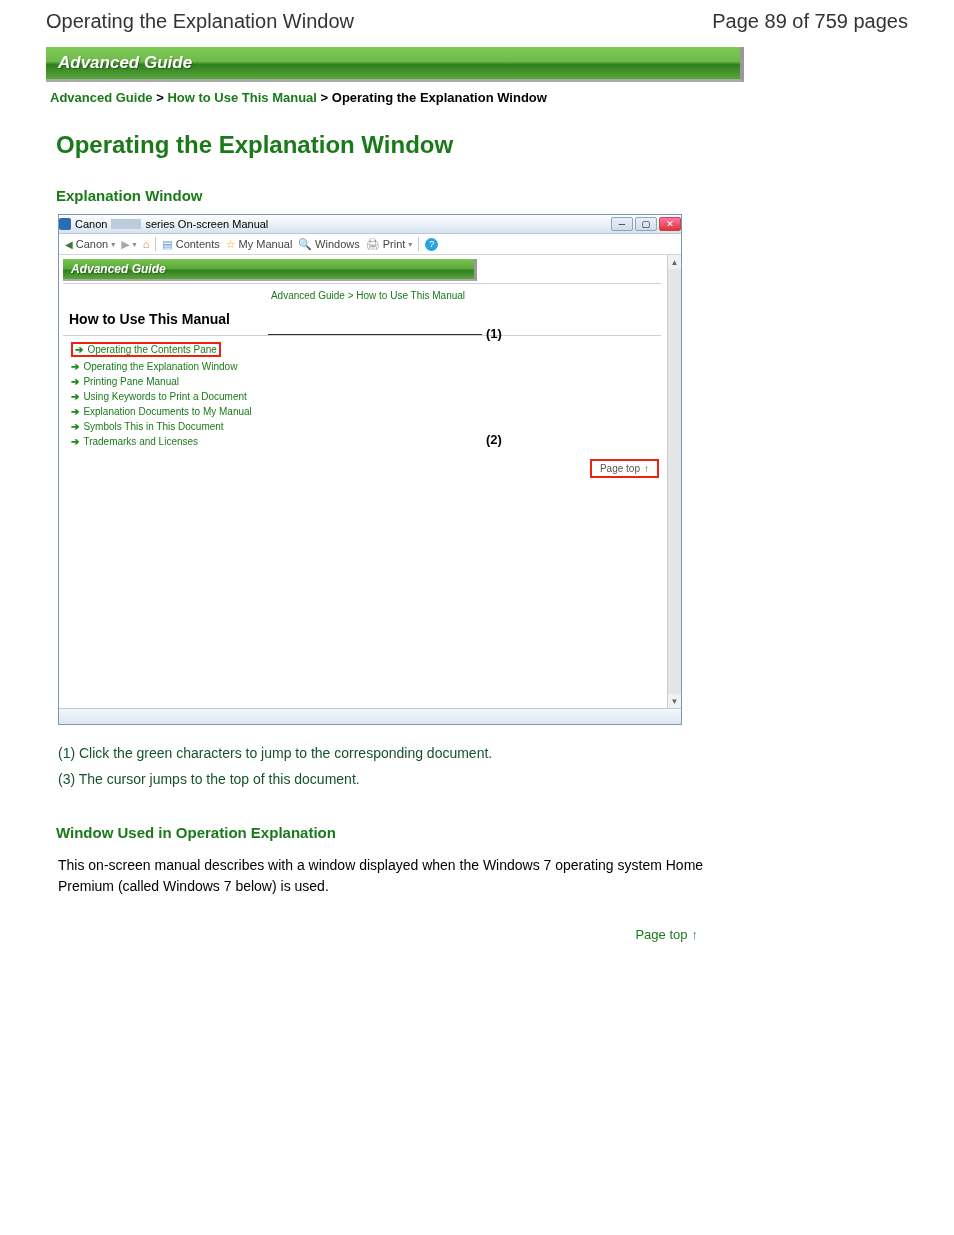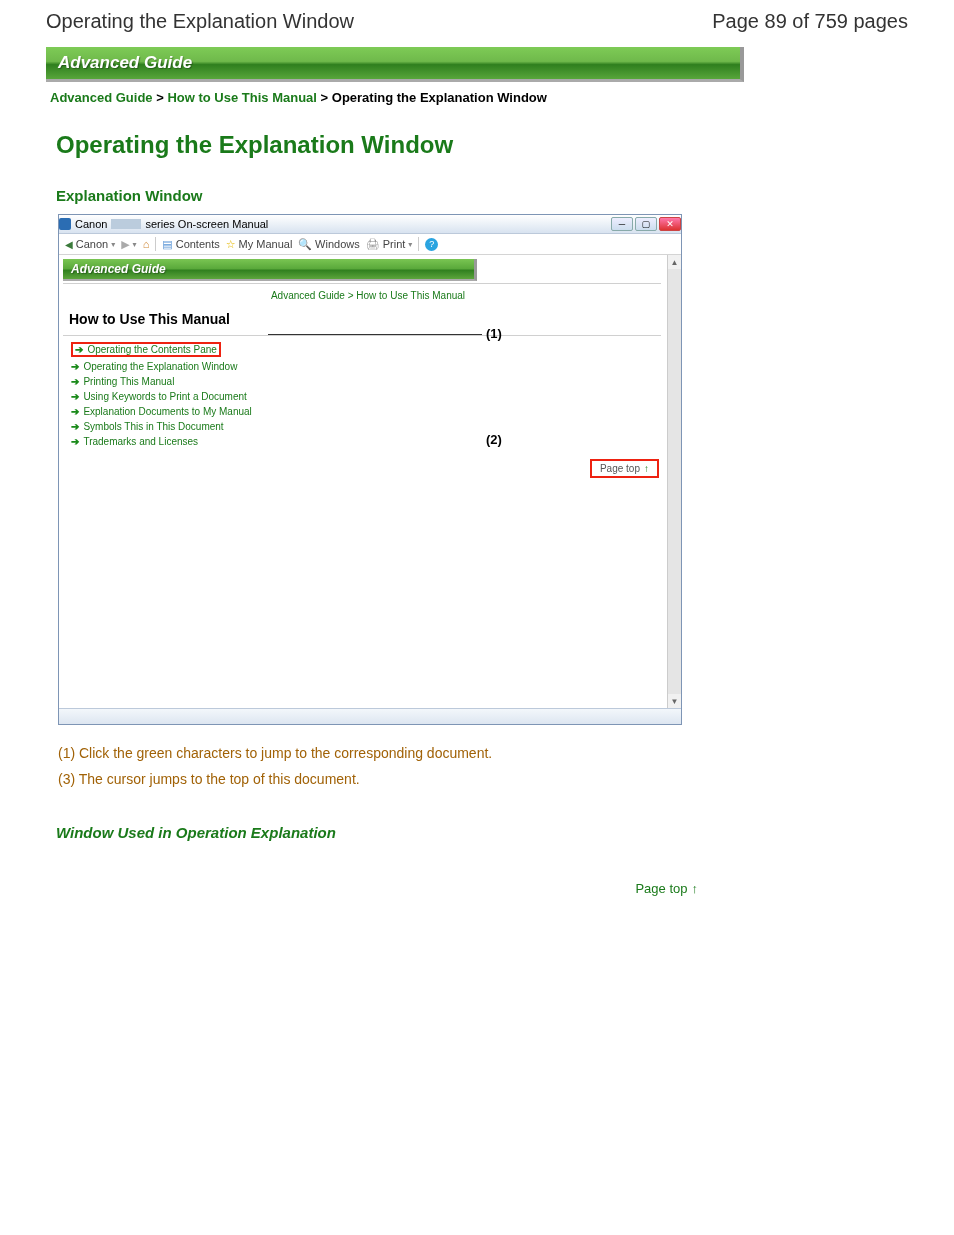--- a/index.html
+++ b/index.html
@@ -55,21 +55,21 @@
   .inner-crumb{ font-size:10px; color:#1a7a1a; padding:2px 0 4px 10px;text-align:center;}
   .inner-h2{ font-size:14px; font-weight:bold; padding:6px 0 6px 10px;}
   .link-list{ padding:0 0 0 12px; font-size:10px;}
   .link-row{ color:#1a7a1a; padding:2px 0; display:flex; align-items:center; gap:4px;}
   .link-row .arrow{ color:#1a8a1a; font-weight:bold;}
   .highlight-box{ border:2px solid #e21; padding:0 2px; display:inline-flex; align-items:center; gap:4px;}
   .callout{ position:absolute; font-weight:bold; font-size:13px;}
   .pagetop-btn{ border:2px solid #e21; font-size:10px; padding:2px 8px; display:inline-flex; align-items:center; gap:4px; color:#555;}
   .pagetop-row{ display:flex; justify-content:flex-end; padding:4px 8px 0 0; margin-top:6px;}
   .bottombar{ background:linear-gradient(#f3f7fb,#dde6f1); height:16px; border-top:1px solid #bcc9da;}
-  .notes{ font-size:14px; padding:18px 0 0 12px; line-height:1.55; color:#a16207;}
+  .notes{ font-size:14px; padding:18px 0 0 12px; line-height:1.55; color:#14532d;}
   .notes p{ margin-bottom:4px;}
   .body-text{ font-size:14px; padding:4px 0 0 12px; line-height:1.5; max-width:660px;}
   .page-top-link{ display:flex; justify-content:flex-end; padding:30px 210px 0 0; }
   .page-top-link span{ color:#1a7a1a; font-size:13px; display:inline-flex; align-items:center; gap:4px;}
   .up-arrow{ color:#1a7a1a;}
   .callout-wrap{ position:relative; }
   .line1{ position:absolute; top:120px; left:210px; width:214px; height:0; border-top:1.5px solid #333;}
   .c1{ top:112px; left:428px;}
   .c2{ top:218px; left:428px;}
 </style>
@@ -158,21 +158,21 @@
                   <span class="arrow">➔</span>
                   <span>Operating the Contents Pane</span>
                 </span>
               </div>
             <div class="link-row">
                 <span class="arrow">➔</span>
                 <span>Operating the Explanation Window</span>
               </div>
             <div class="link-row">
                 <span class="arrow">➔</span>
-                <span>Printing This Manual</span>
+                <span>Printing Pane Manual</span>
               </div>
             <div class="link-row">
                 <span class="arrow">➔</span>
                 <span>Using Keywords to Print a Document</span>
               </div>
             <div class="link-row">
                 <span class="arrow">➔</span>
                 <span>Explanation Documents to My Manual</span>
               </div>
             <div class="link-row">
@@ -202,21 +202,22 @@
     <div class="line1"></div>
     <div class="callout c1">(1)</div>
     <div class="callout c2">(2)</div>
   </div>
 
   <div class="notes">
     <p>(1) Click the green characters to jump to the corresponding document.</p>
     <p>(3) The cursor jumps to the top of this document.</p>
   </div>
 
-  <h2 style="margin-top:34px;font-style:italic;">Window Used in Operation Explanation</h2>
+  <h2 style="margin-top:34px;">Window Used in Operation Explanation</h2>
+  <div class="body-text">This on-screen manual describes with a window displayed when the Windows 7 operating system Home Premium (called Windows 7 below) is used.</div>
 
   <div class="page-top-link">
     <span>
         <span>Page top</span>
         <span class="up-arrow">↑</span>
       </span>
   </div>
 </div>
 
 </body></html>

